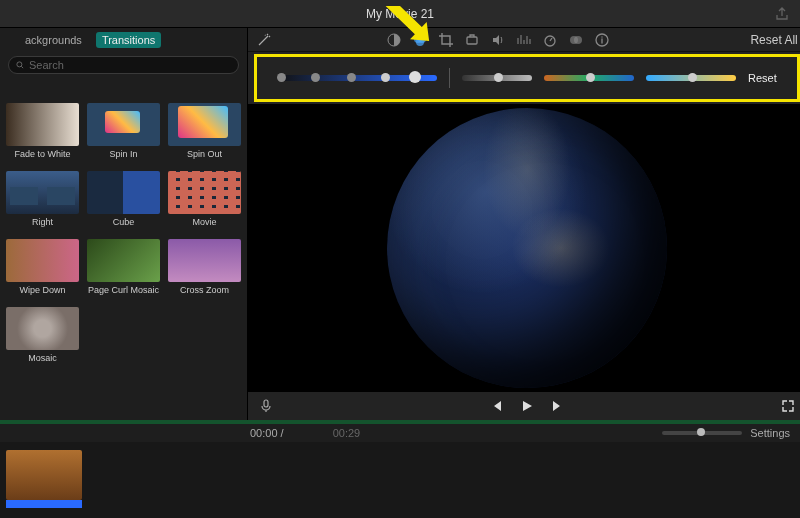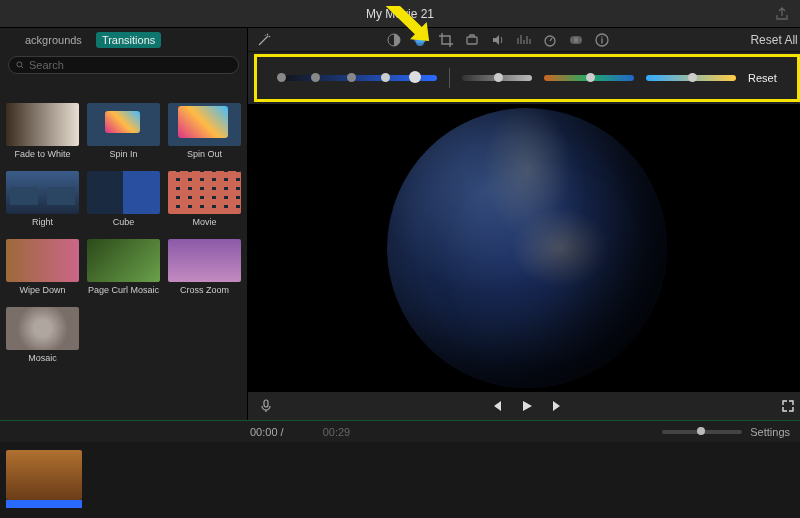--- a/index.html
+++ b/index.html
@@ -142,25 +142,25 @@
   .transport {
     height:28px; background:#232323; display:flex;align-items:center;
     padding:0 10px; position:relative;
   }
   .mic{position:absolute;left:10px;}
   .tc{display:flex;gap:14px;margin:0 auto;}
   .tc .ticon{color:#ccc;}
   .full{position:absolute;right:10px;}
   
   .time-hdr{
-    height:22px;background:#1e1e1e;border-top:1px solid #14532d;
+    height:22px;background:#1e1e1e;border-top:4px solid #14532d;
     display:flex;align-items:center;padding:0 10px;color:#aaa;
   }
   .time-hdr .pos{margin-left:240px;}
-  .time-hdr .dur{color:#666;margin-left:12px;padding-left:24px;}
+  .time-hdr .dur{color:#666;margin-left:22px;padding-left:24px;}
   .time-hdr .right{margin-left:auto;display:flex;align-items:center;gap:8px;}
   .zoom{width:80px;height:4px;background:#444;border-radius:2px;position:relative;}
   .zoom::after{content:"";position:absolute;left:35px;top:-3px;width:8px;height:8px;border-radius:50%;background:#bbb;}
   .timeline{
     height:76px;background:#181818;position:relative;
   }
   .clip{
     position:absolute;left:6px;top:8px;width:76px;height:50px;
     background:linear-gradient(180deg,#b07030,#6b3d18);border-radius:2px;
   }

